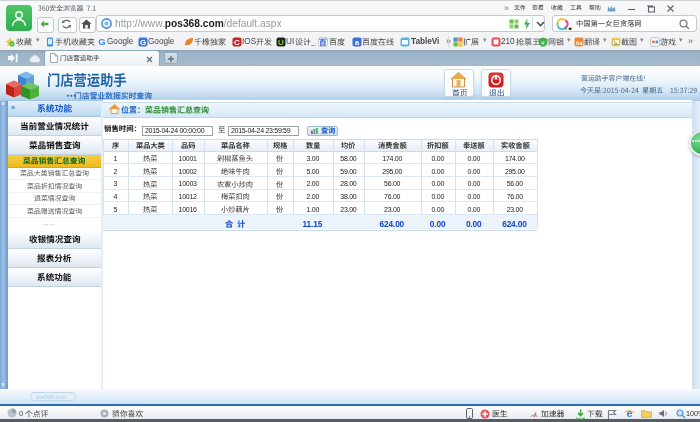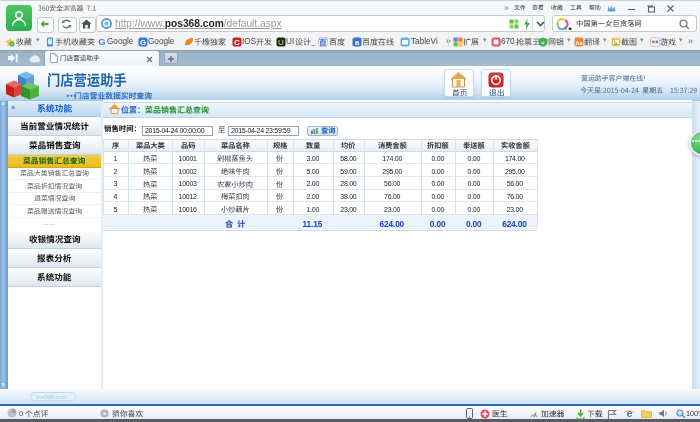--- a/index.html
+++ b/index.html
@@ -280,21 +280,21 @@
     </svg>
     <svg style="position:absolute;left:81px;top:19px" width="11" height="10" viewBox="0 0 11 10">
       <path d="M5.5 0.5 L0.5 5 H2 V9.5 H9 V5 H10.5 Z" fill="#4b5258"></path>
       <rect x="4.3" y="6" width="2.4" height="3.5" fill="#fff"></rect>
     </svg>
     <div style="position:absolute;left:96px;top:15px;width:449px;height:17px;background:#fff;border:1px solid #c6cacd;border-radius:3px;box-sizing:border-box;"></div>
     <svg style="position:absolute;left:101px;top:18px" width="11" height="11" viewBox="0 0 11 11">
       <circle cx="5.5" cy="5.5" r="4.6" fill="#eaf3fb" stroke="#4a8fd4" stroke-width="1.6"></circle>
       <circle cx="5.5" cy="5.5" r="2" fill="#7db8e8"></circle>
     </svg>
-    <div style="position:absolute;left:115.0px;top:17.6px;font-size:10.2px;color:#999;font-weight:400;letter-spacing:0.00px;white-space:pre;text-decoration:underline;"><span style="color:#959ba1">http://www.</span><span style="color:#1b1e21;font-weight:700">pos368.com</span><span style="color:#959ba1">/default.aspx</span></div>
+    <div style="position:absolute;left:115.0px;top:17.6px;font-size:10.2px;color:#999;font-weight:400;letter-spacing:0.00px;white-space:pre;"><span style="color:#959ba1">http://www.</span><span style="color:#1b1e21;font-weight:700">pos368.com</span><span style="color:#959ba1">/default.aspx</span></div>
     <svg style="position:absolute;left:509px;top:18.5px" width="10" height="10" viewBox="0 0 10 10">
       <rect x="0.5" y="0.5" width="4" height="4" fill="#66bb4a"></rect>
       <rect x="5.5" y="0.5" width="4" height="4" fill="#8dd06f"></rect>
       <rect x="0.5" y="5.5" width="4" height="4" fill="#8dd06f"></rect>
       <rect x="5.5" y="5.5" width="4" height="4" fill="#66bb4a"></rect>
     </svg>
     <svg style="position:absolute;left:523px;top:17.5px" width="8" height="12" viewBox="0 0 8 12">
       <path d="M4.5 0.5 L1 6.5 H3.5 L2.8 11.5 L7 5 H4.2 Z" fill="#3fae37"></path>
     </svg>
     <div style="position:absolute;left:532px;top:17px;width:1px;height:13px;background:#dadde0;"></div>
@@ -430,21 +430,21 @@
           <use href="#r5ea6" x="1000"></use>
           <use href="#r5728" x="2000"></use>
           <use href="#r7ebf" x="3000"></use>
         </g>
       </svg>
     </div>
     <svg style="position:absolute;left:400px;top:37px" width="10" height="10" viewBox="0 0 10 10">
       <rect x="0.5" y="0.5" width="9" height="9" rx="2" fill="#58b0e8"></rect>
       <rect x="2" y="3" width="6" height="4.5" fill="#fff"></rect>
     </svg>
-    <div style="position:absolute;left:411.0px;top:36.5px;font-size:8.2px;color:#444;font-weight:400;letter-spacing:0.00px;white-space:pre;">TableVi</div>
+    <div style="position:absolute;left:411.0px;top:36.5px;font-size:8.2px;color:#444;font-weight:700;letter-spacing:0.00px;white-space:pre;">TableVi</div>
     <div style="position:absolute;left:446.0px;top:35.5px;font-size:9.0px;color:#666;font-weight:400;letter-spacing:0.00px;white-space:pre;">»</div>
     <div style="position:absolute;left:448px;top:36px;width:1px;height:11px;background:#d5d9dc;"></div>
     <svg style="position:absolute;left:453px;top:37px" width="10" height="10" viewBox="0 0 10 10">
       <rect x="0.5" y="0.5" width="4.2" height="4.2" fill="#4a90d9"></rect>
       <rect x="5.3" y="0.5" width="4.2" height="4.2" fill="#ef7f3a"></rect>
       <rect x="0.5" y="5.3" width="4.2" height="4.2" fill="#6abf4b"></rect>
       <rect x="5.3" y="5.3" width="4.2" height="4.2" fill="#f4c73e"></rect>
     </svg>
     <div style="position:absolute;left:463.0px;top:37.0px;">
       <svg class="t " width="16.0" height="10.0" viewBox="0 0 16.0 10.0">
@@ -452,21 +452,21 @@
           <use href="#r6269" x="0"></use>
           <use href="#r5c55" x="1000"></use>
         </g>
       </svg>
     </div>
     <div style="position:absolute;left:483.0px;top:36.0px;font-size:7.0px;color:#888;font-weight:400;letter-spacing:0.00px;white-space:pre;">▾</div>
     <svg style="position:absolute;left:491px;top:37px" width="10" height="10" viewBox="0 0 10 10">
       <rect x="0.5" y="0.5" width="9" height="9" rx="2" fill="#e85561"></rect>
       <rect x="2.6" y="2.6" width="4.8" height="4.8" fill="#fff"></rect>
     </svg>
-    <div style="position:absolute;left:501px;top:36.5px;font-size:8.2px;color:#444;font-family:Liberation Sans">670</div>
+    <div style="position:absolute;left:501px;top:36.5px;font-size:8.2px;color:#444;font-family:Liberation Sans">210</div>
     <div style="position:absolute;left:516.0px;top:37.0px;">
       <svg class="t " width="24.0" height="10.0" viewBox="0 0 24.0 10.0">
         <g fill="#444" transform="translate(0,7.84) scale(0.00800,-0.00800)">
           <use href="#r62a2" x="0"></use>
           <use href="#r7968" x="1000"></use>
           <use href="#r738b" x="2000"></use>
         </g>
       </svg>
     </div>
     <svg style="position:absolute;left:538px;top:37px" width="10" height="10" viewBox="0 0 10 10">

